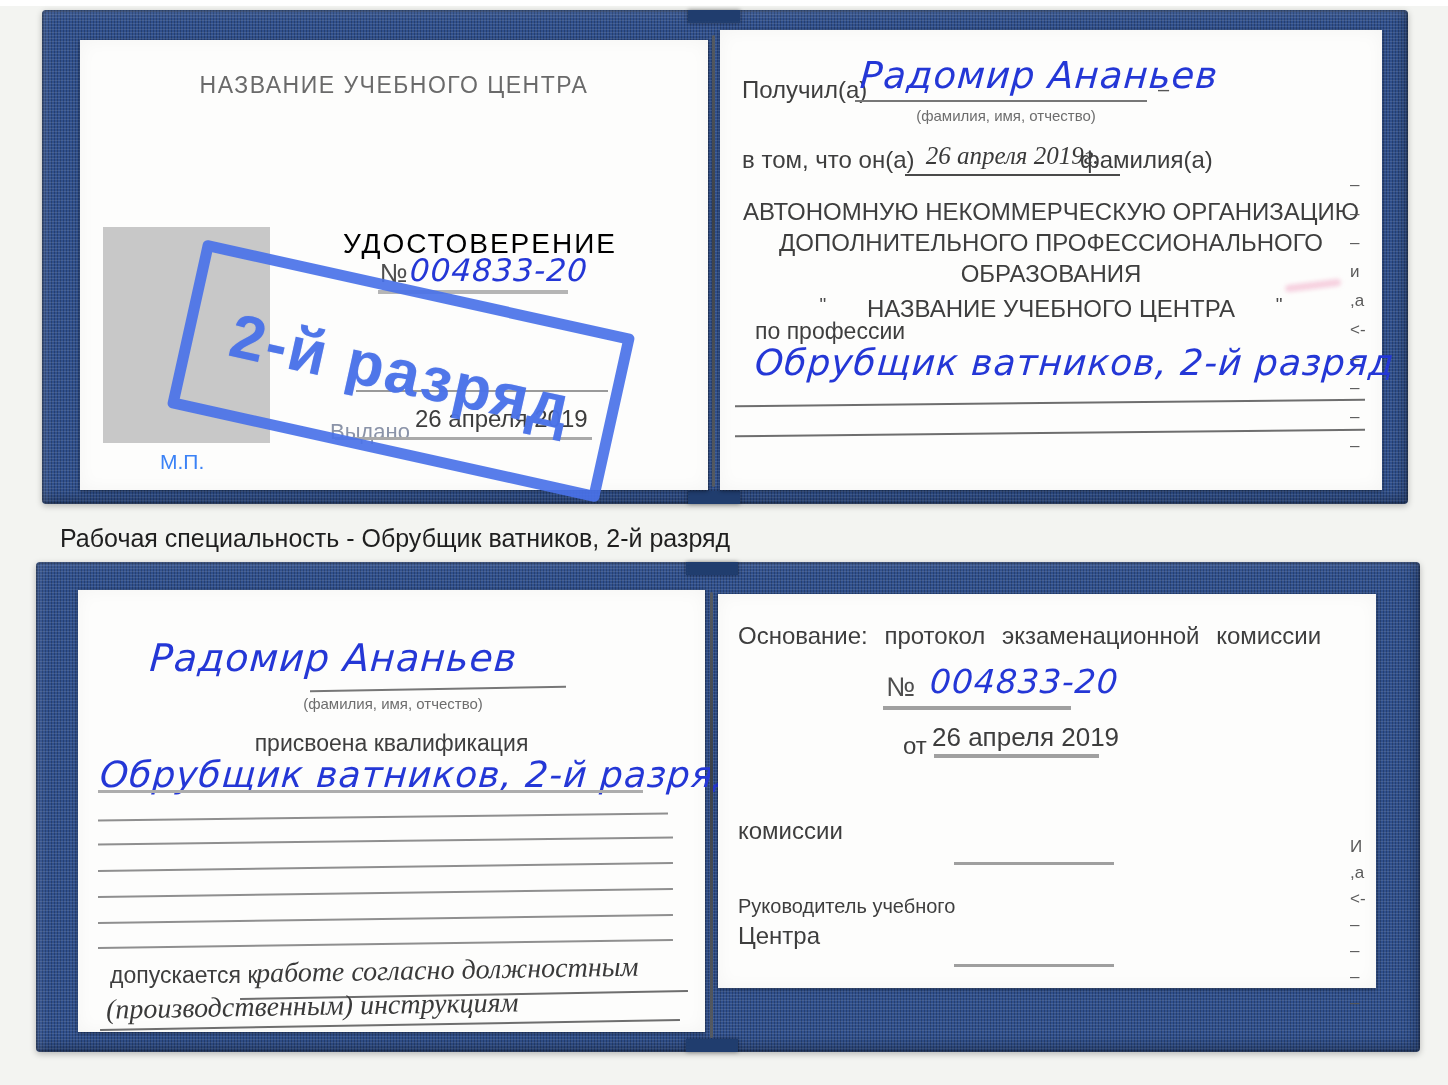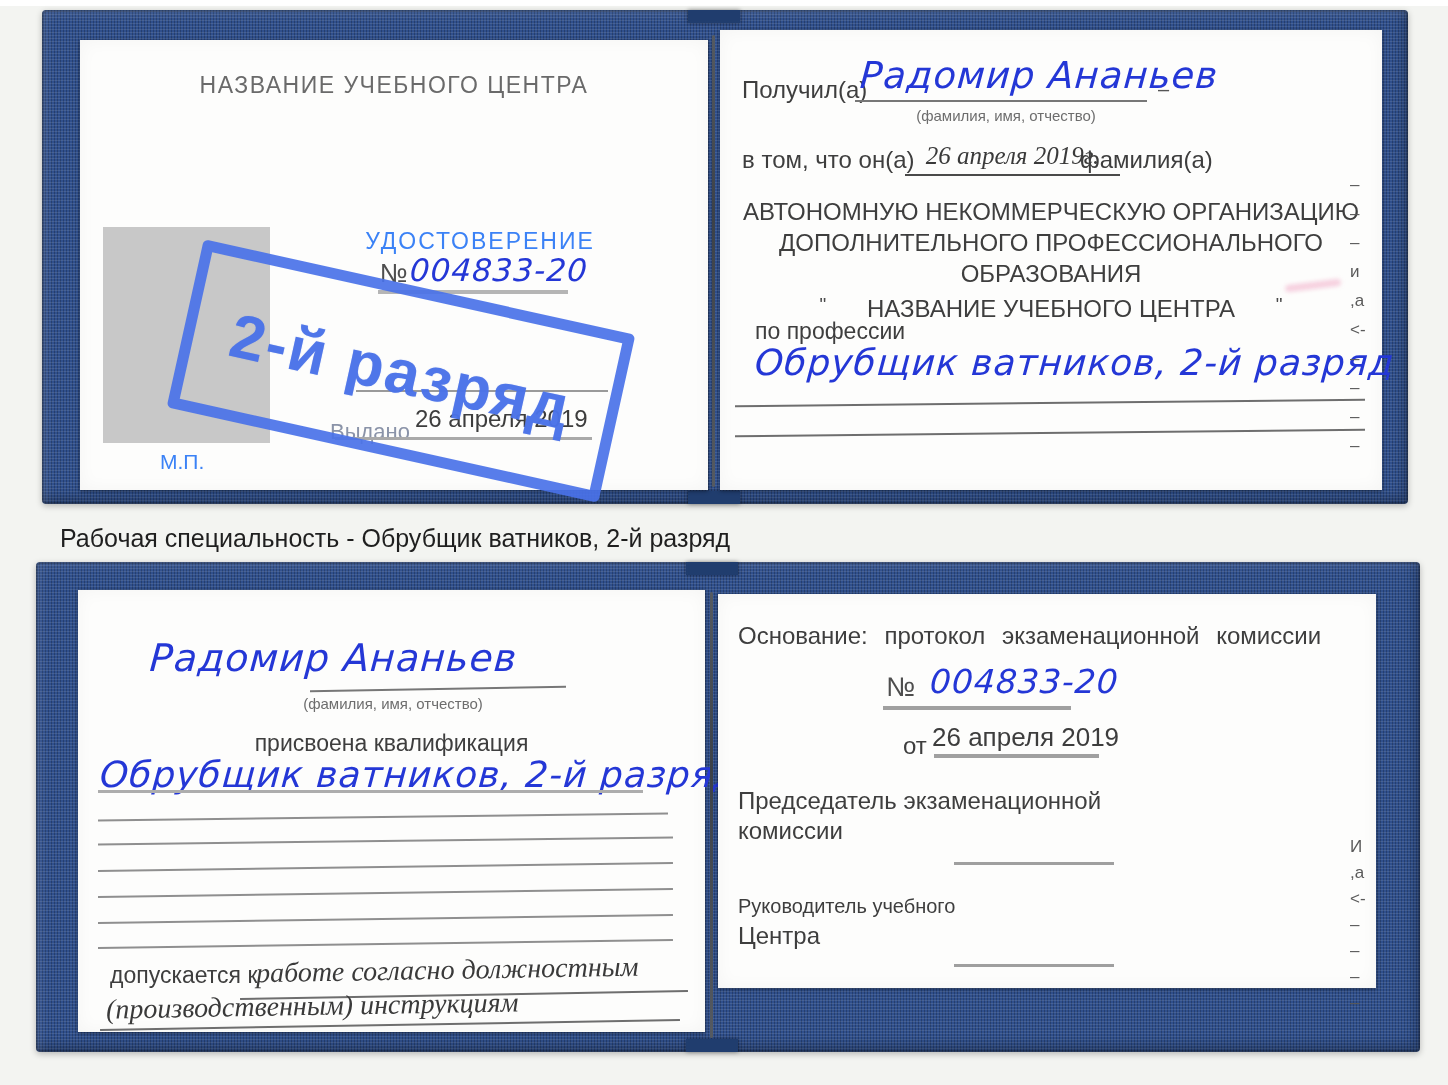--- a/index.html
+++ b/index.html
@@ -21,21 +21,21 @@
   }
   .spine-tab{position:absolute;width:52px;background:#203d6e;box-shadow:0 0 4px rgba(0,0,0,.4);}
   .page{
     position:absolute;background:#fdfdfc;
     box-shadow:0 1px 4px rgba(0,0,0,.45), inset 0 0 18px rgba(0,0,0,.04);
   }
   .spine-line{position:absolute;width:3px;background:linear-gradient(#555a61,#3c4148 40%,#555a61);border-radius:2px;}
   .t{position:absolute;white-space:nowrap;}
   .center{left:0;right:0;text-align:center;white-space:normal;}
   .grey-title{color:#6a6a6a;font-size:23px;letter-spacing:1.5px;}
-  .doc-title{color:#3b82f6;font-size:23px;letter-spacing:2px;}
+  .doc-title{color:#000000;font-size:28px;letter-spacing:2px;}
   .print{color:#3e3e3e;font-size:23px;}
   .print-sm{color:#6d6d6d;font-size:15px;}
   .hand{
     color:#2437d6;font-style:italic;font-weight:500;letter-spacing:1px;
     transform:skewX(-4deg);font-family:"DejaVu Sans",sans-serif;
   }
   .serifit{font-family:"Liberation Serif","DejaVu Serif",serif;font-style:italic;color:#3a3a3a;}
   .line{position:absolute;background:#8f8f8f;height:2px;}
   .line-thick{position:absolute;background:#adadad;height:4px;}
   .photo{position:absolute;background:#c8c8c8;}
@@ -148,21 +148,20 @@
     <div class="t" style="left:20px;top:28px;font-size:24px;word-spacing:10px;color:#3e3e3e;">
       <span>Основание:</span>
       <span>протокол  экзаменационной  комиссии</span>
     </div>
     <div class="t" style="left:168px;top:78px;font-size:27px;color:#4e4e4e;">№</div>
     <div class="t hand" style="left:212px;top:68px;font-size:33px;">004833-20</div>
     <div class="line-thick" style="left:165px;top:112px;width:188px;background:#a0a0a0;"></div>
     <div class="t print" style="left:185px;top:138px;font-size:24px;">от</div>
     <div class="t" style="left:214px;top:128px;font-size:26px;color:#3d3d3d;">26 апреля 2019</div>
     <div class="line-thick" style="left:216px;top:160px;width:165px;background:#a0a0a0;"></div>
-    <div class="t print" style="left:20px;top:193px;font-size:24px;">Председатель экзаменационной</div>
     <div class="t print" style="left:20px;top:223px;font-size:24px;">комиссии</div>
     <div class="line-thick" style="left:236px;top:268px;width:160px;height:3px;background:#9f9f9f;"></div>
     <div class="t print" style="left:20px;top:301px;font-size:20px;">Руководитель учебного</div>
     <div class="t print" style="left:20px;top:328px;font-size:24px;">Центра</div>
     <div class="line-thick" style="left:236px;top:370px;width:160px;height:3px;background:#9f9f9f;"></div>
   </div>
 
   <div class="edge-col" style="left:1314px;top:276px;gap:9px;">
     <span>И</span>
     <span>,а</span>

